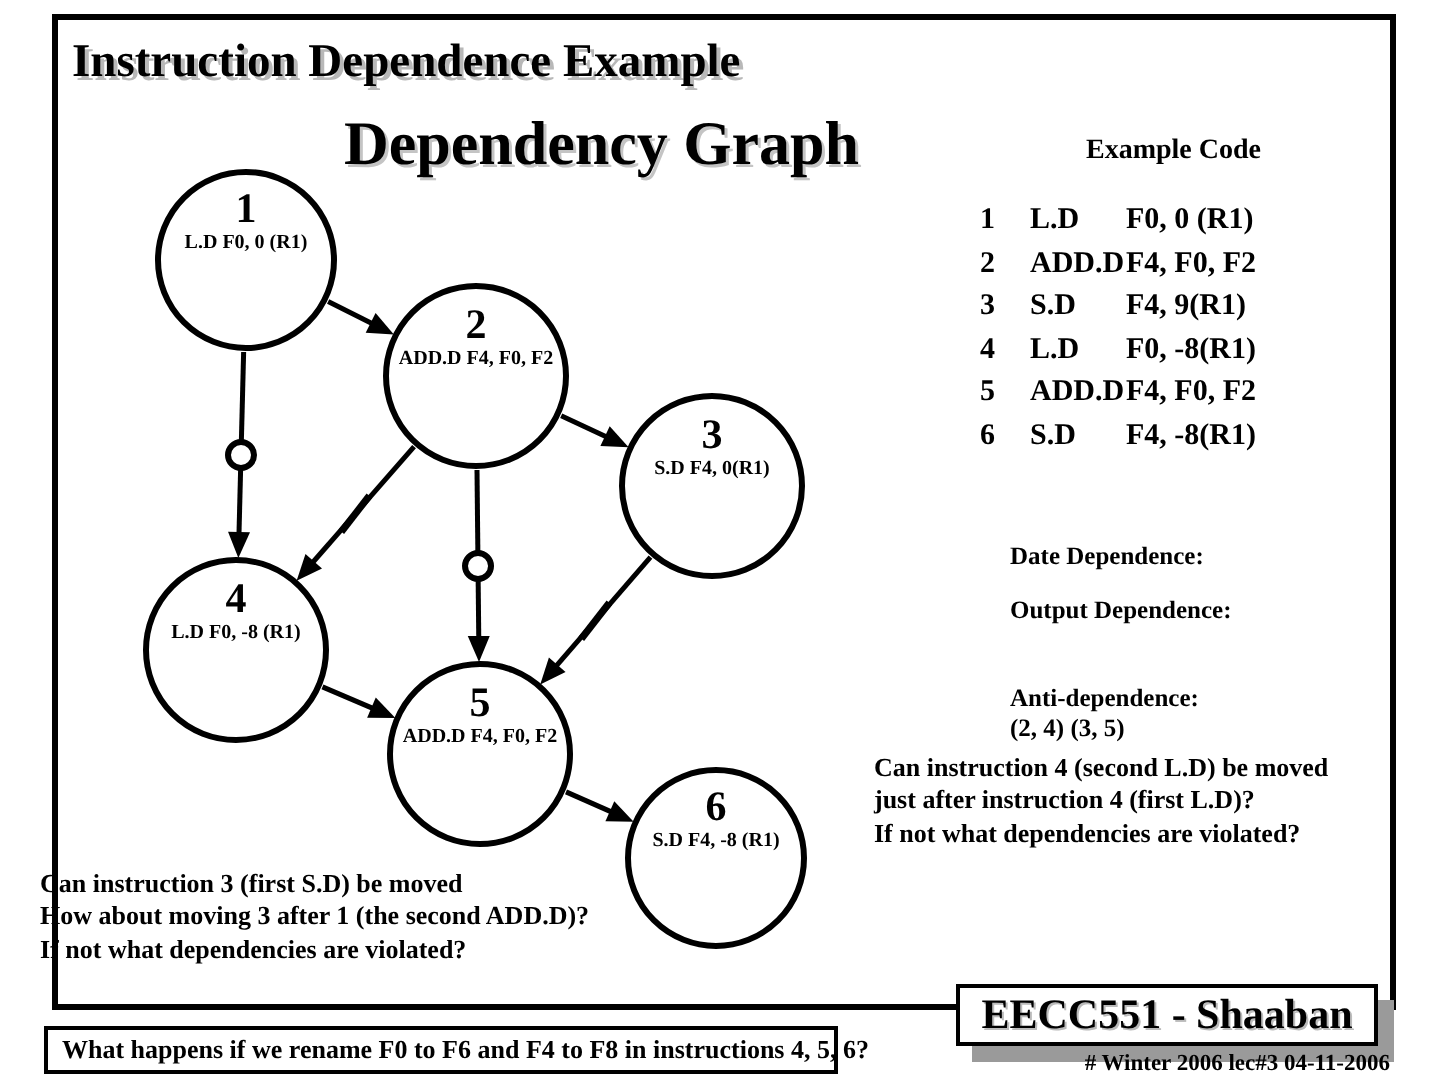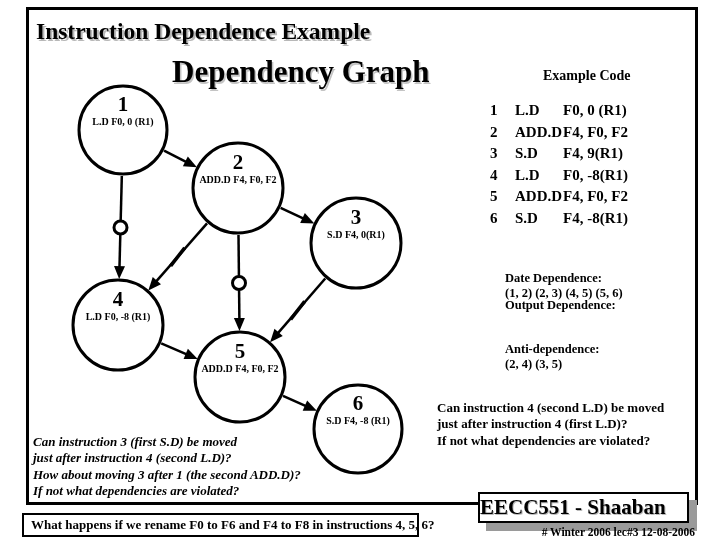--- a/index.html
+++ b/index.html
@@ -24,26 +24,26 @@
   #code-table { left:490px; top:100px; font-size:15px; font-weight:bold; }
   .code-row { display:grid; grid-template-columns:25px 48px auto; height:21.5px; line-height:21.5px; white-space:nowrap; }
   #graph-svg { left:0; top:0; width:720px; height:540px; pointer-events:none; }
   .node-label { position:absolute; width:120px; text-align:center; }
   .node-num { display:block; font-size:21px; font-weight:bold; line-height:23px; }
   .node-text { display:block; font-size:10px; font-weight:bold; line-height:12px; white-space:nowrap; }
   .dep-section { left:505px; width:200px; font-weight:bold; }
   .dep-heading { font-size:12.5px; line-height:15px; }
   .dep-pairs { font-size:12.5px; line-height:15px; }
   .question { font-size:13px; font-weight:bold; line-height:16.3px; white-space:nowrap; }
-  #question-left { left:33px; top:434px;font-style:italic; }
-  #question-right { left:437px; top:400px; }
+  #question-left { left:20px; top:434px; }
+  #question-right { left:437px; top:376px; }
   #footer-shadow { left:486px; top:500px; width:211px; height:31px; background:#9a9a9a; }
   #footer-box {
     left:478px; top:492px; width:211px; height:31px; background:#fff;
-    border:2.5px solid #000; box-sizing:border-box; text-align:left;
+    border:2.5px solid #000; box-sizing:border-box; text-align:center;
     font-size:21px; font-weight:bold; line-height:26px; white-space:nowrap;
     text-shadow:1px 1px 0 #bbb;
   }
   #footer-date { left:500px; top:526px; width:195px; text-align:right; font-size:11.5px; font-weight:bold; white-space:nowrap; }
   #rename-box {
     left:22px; top:513px; width:397px; height:24px; border:2px solid #000;
     box-sizing:border-box; line-height:19.5px; padding-left:7px;
     font-size:13px; font-weight:bold; white-space:nowrap;font-family:Liberation Serif, serif;
   }
 </style>
@@ -141,46 +141,44 @@
     </div>
     <div class="code-row">
       <span>6</span>
       <span>S.D</span>
       <span>F4, -8(R1)</span>
     </div>
   </div>
 
   <div class="abs dep-section" style="top:239px;margin-top:32px;">
     <div class="dep-heading">Date Dependence:</div>
-    <div class="dep-pairs">(1, 2)   (2, 3)   (4, 5)    (5, 6)</div>
   </div>
   <div class="abs dep-section" style="top:298px;">
     <div class="dep-heading">Output Dependence:</div>
   </div>
   <div class="abs dep-section" style="top:342px;">
     <div class="dep-heading">Anti-dependence:</div>
     <div class="dep-pairs">(2, 4)   (3, 5)</div>
   </div>
 
   <div class="abs question" id="question-left">
     <div>Can instruction 3  (first S.D) be moved</div>
-    <div>just after instruction 4   (second L.D)?</div>
     <div>How about moving 3 after 1 (the second ADD.D)?</div>
     <div>If not what dependencies are violated?</div>
   </div>
 
   <div class="abs question" id="question-right">
     <div>Can instruction 4  (second L.D) be moved</div>
     <div>just after instruction 4  (first L.D)?</div>
     <div>If not what dependencies are violated?</div>
   </div>
 
   <div class="abs" id="footer-shadow"></div>
   <div class="abs" id="footer-box">
     <span>EECC551 - Shaaban</span>
   </div>
-  <div class="abs" id="footer-date">#  Winter 2006  lec#3   12-08-2006</div>
+  <div class="abs" id="footer-date">#  Winter 2006  lec#3   04-11-2006</div>
 
   <div class="abs" id="rename-box">
     <span>What happens if we rename F0 to F6  and  F4 to F8 in instructions 4, 5, 6?</span>
   </div>
 
 </div>
 
 </body></html>

